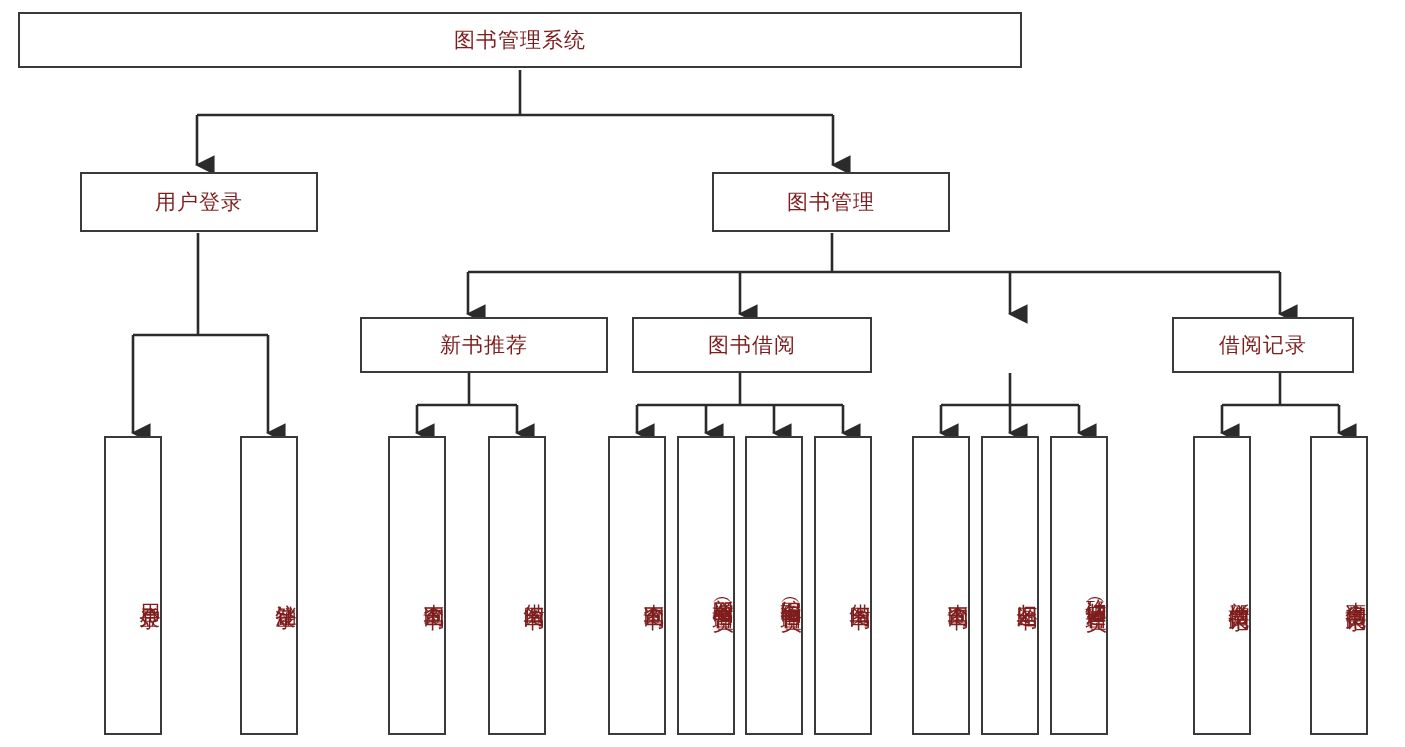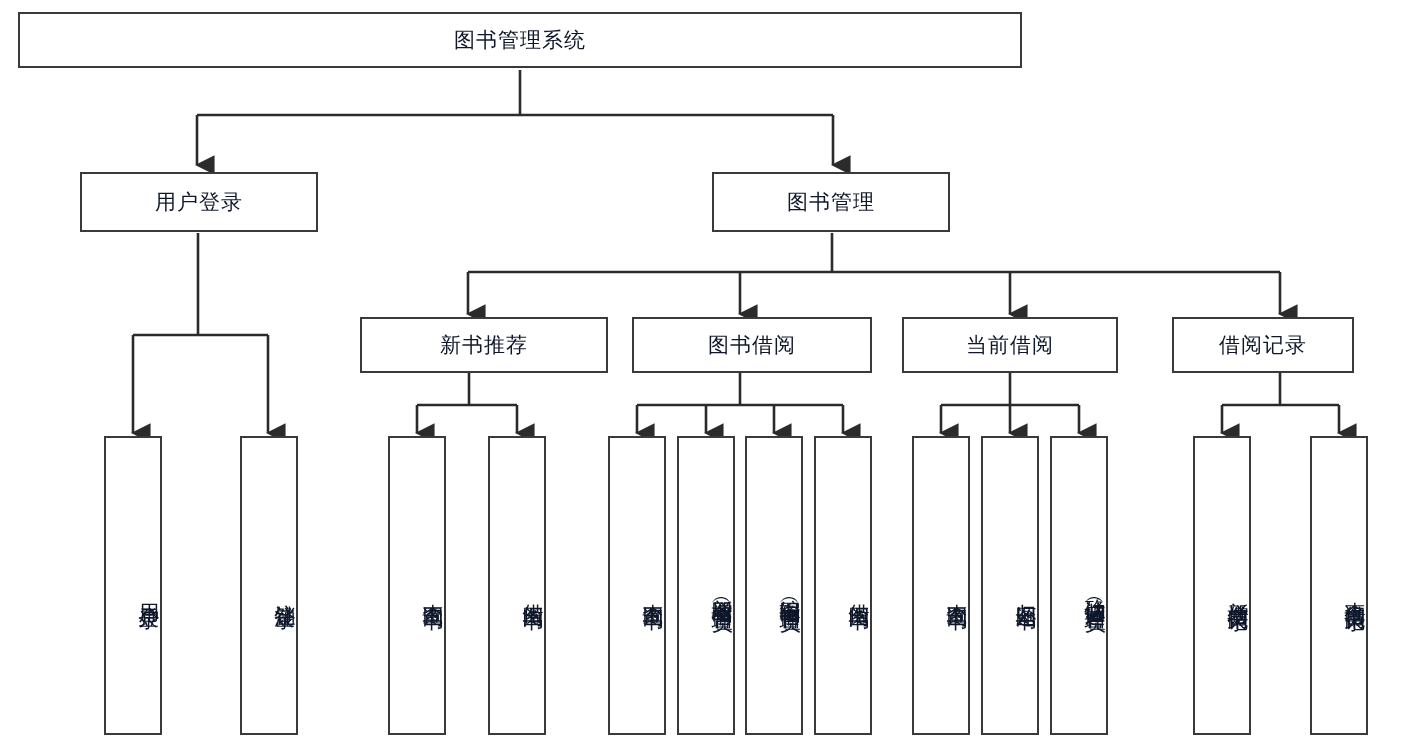--- a/index.html
+++ b/index.html
@@ -26,22 +26,23 @@
     pointer-events: none;
   }
   .node {
     position: absolute;
     box-sizing: border-box;
     border: 2px solid #3a3a3a;
     background: #ffffff;
     display: flex;
     align-items: center;
     justify-content: center;
-    color: #0f172a;
+    color: #7f1d1d;
     z-index: 2;
+    font-family: Liberation Serif, serif;
   }
   .node-h {
     font-size: 21px;
     line-height: 1.15;
     letter-spacing: 1px;
     white-space: nowrap;
   }
   .node-v {
     font-size: 21px;
     letter-spacing: 2px;
@@ -125,21 +126,20 @@
   <div class="node node-h" style="left:18px; top:12px; width:1004px; height:56px;">图书管理系统</div>
 
   <div class="node node-h" style="left:80px; top:172px; width:238px; height:60px;">用户登录</div>
 
   <div class="node node-h" style="left:712px; top:172px; width:238px; height:60px;">图书管理</div>
 
   <div class="node node-h" style="left:360px; top:317px; width:248px; height:56px;">新书推荐</div>
 
   <div class="node node-h" style="left:632px; top:317px; width:240px; height:56px;">图书借阅</div>
 
-  <div class="node node-h" style="left:902px; top:317px; width:216px; height:56px;">当前借阅</div>
 
   <div class="node node-h" style="left:1172px; top:317px; width:182px; height:56px;">借阅记录</div>
 
   <div class="node node-v" style="left:104px; top:436px; width:58px; height:299px;">
     <span class="vtext">用户登录</span>
   </div>
 
   <div class="node node-v" style="left:240px; top:436px; width:58px; height:299px;">
     <span class="vtext">注销登录</span>
   </div>

